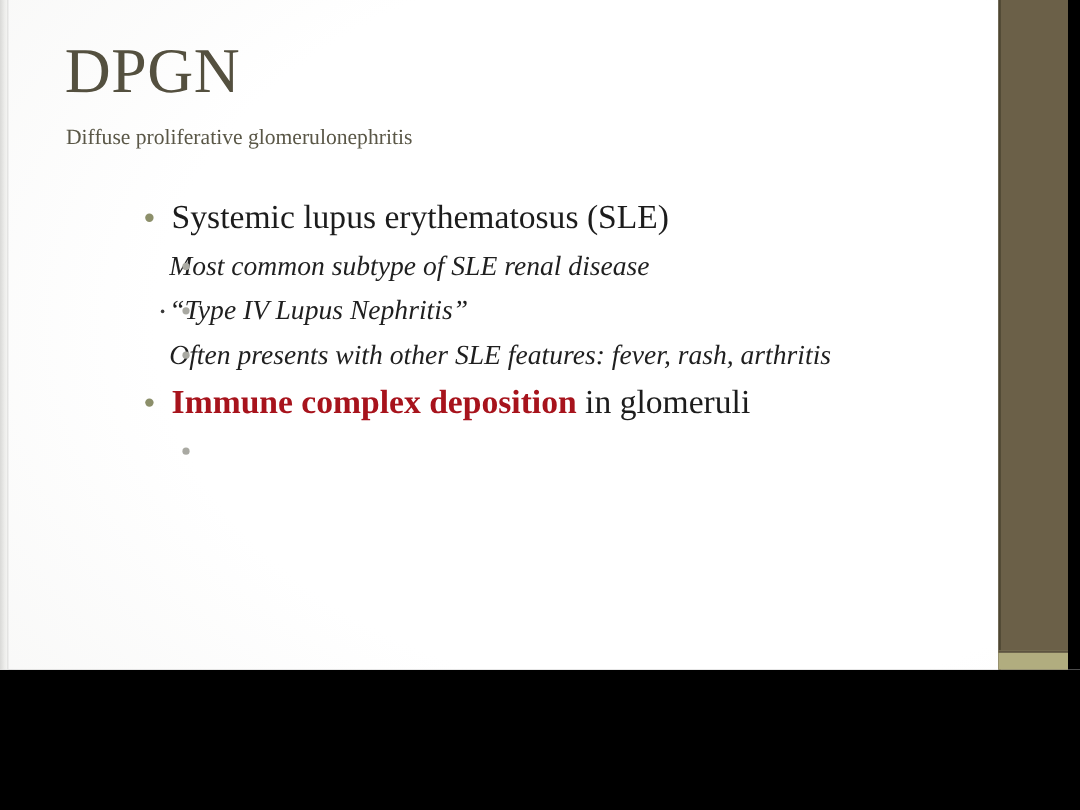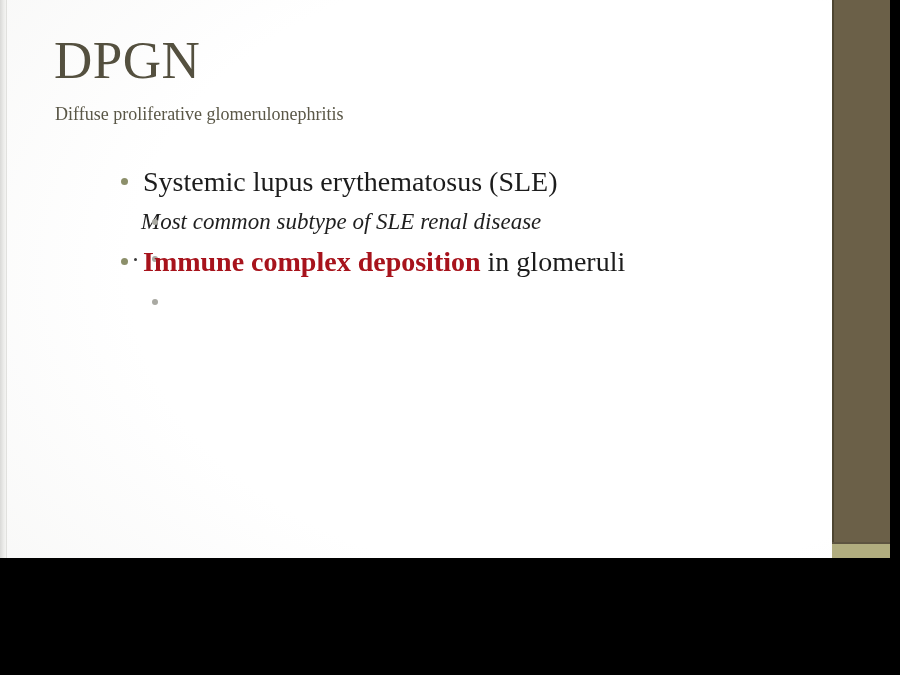--- a/index.html
+++ b/index.html
@@ -175,23 +175,28 @@
     <div class="bullet lvl1">
       <span class="dot"></span>
       <span>Systemic lupus erythematosus (SLE)</span>
     </div>
 
     <div class="bullet lvl2">
       <span class="dot"></span>
       <span>Most common subtype of SLE renal disease</span>
     </div>
 
-
-    <div class="bullet lvl2">
-      <span class="dot"></span>
+    <div class="bullet lvl2">
+      <span class="dot"></span>
+      <span>“Type IV Lupus Nephritis”</span>
+    </div>
+
+    <div class="bullet lvl2">
+      <span class="dot"></span>
+      <span>Often presents with other SLE features: fever, rash, arthritis</span>
     </div>
 
     <div class="bullet lvl1">
       <span class="dot"></span>
       <span class="red-bold">Immune complex deposition</span><span> in glomeruli</span>
     </div>
 
     <div class="bullet lvl2">
       <span class="dot"></span>
     </div>

